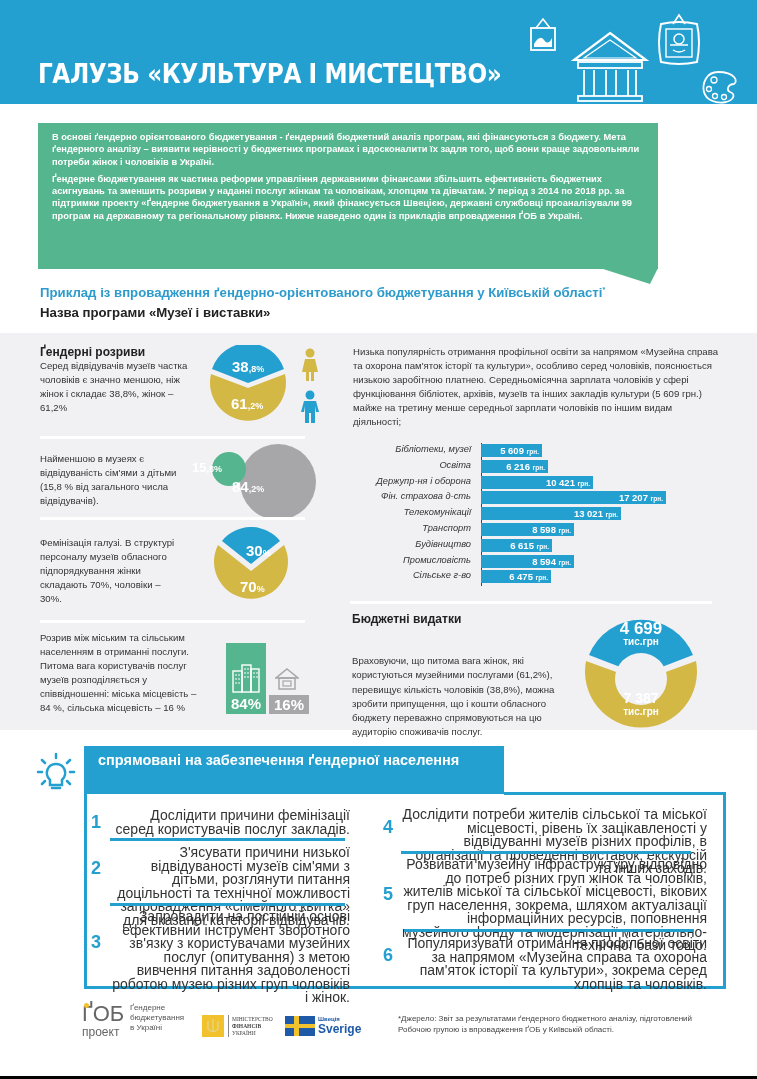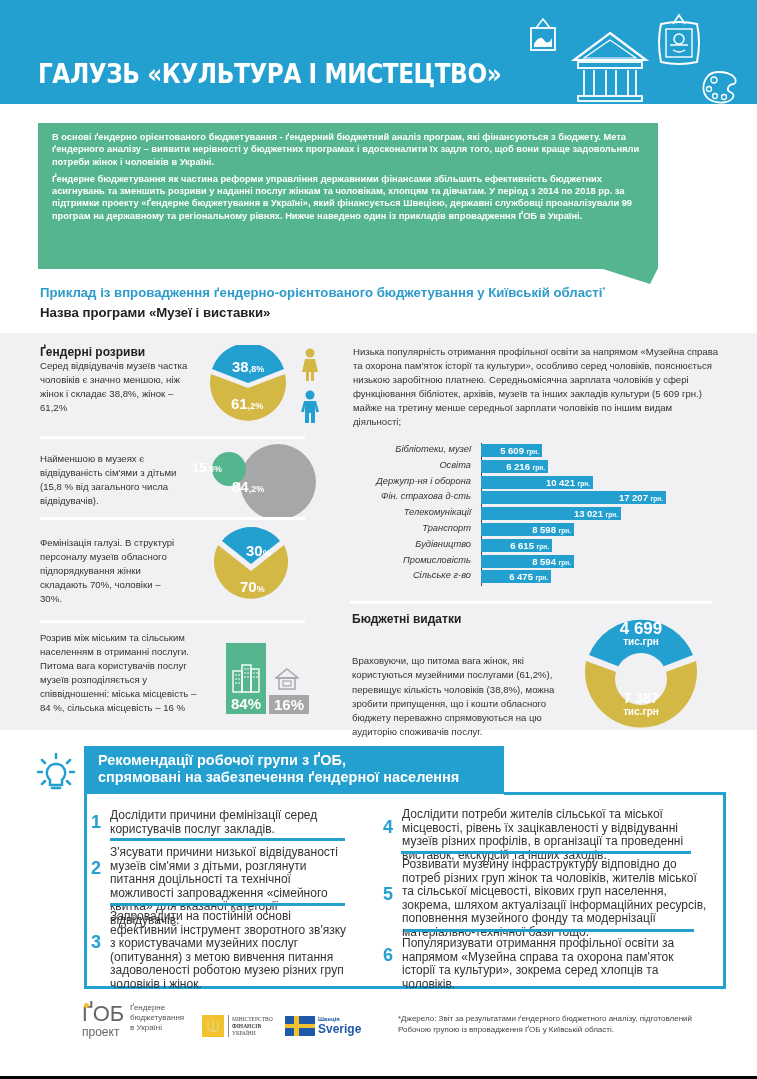--- a/index.html
+++ b/index.html
@@ -26,21 +26,21 @@
   .bar-label { position: absolute; right: calc(100% - 116px); width: 116px; text-align: right; font-style: italic; font-size: 9.3px; color: #333; top: 1px; white-space: nowrap; }
   .bar { position: absolute; left: 126px; top: 1px; height: 13px; background: #239fd0; color: #fff; font-size: 9.5px; font-weight: bold; text-align: right; padding-right: 3px; line-height: 13px; white-space: nowrap; }
   .bar small { font-size: 6.5px; }
   .bar-axis { position: absolute; left: 126px; top: 0; width: 1px; height: 143px; background: #444; }
   .budget-h { position: absolute; left: 352px; top: 612px; font-size: 12px; font-weight: bold; color: #222; }
   .budget-t { position: absolute; left: 352px; top: 630px; width: 210px; font-size: 9.6px; line-height: 14.3px; color: #333; margin-top: 24px; }
   .rec-icon { position: absolute; left: 36px; top: 752px; }
   .rec-head { position: absolute; left: 84px; top: 746px; width: 420px; height: 48px; background: #239fd0; color: #fff; font-size: 14.5px; font-weight: bold; line-height: 17px; padding: 6px 0 0 14px; }
   .rec-line-top { position: absolute; left: 504px; top: 792px; width: 222px; height: 3px; background: #239fd0; }
   .rec-box { position: absolute; left: 84px; top: 792px; width: 642px; height: 197px; border: 3px solid #239fd0; border-top: none; }
-  .rec-item { position: absolute; font-size: 12px; line-height: 13.5px; color: #333; }
+  .rec-item { position: absolute; font-size: 14px; line-height: 13.5px; color: #333; text-align: right; }
   .rec-num { position: absolute; font-size: 18px; font-weight: bold; color: #239fd0; }
   .rec-sep { position: absolute; height: 3px; background: #239fd0; }
   .footer-logo { position: absolute; }
   .src { position: absolute; left: 398px; top: 1013px; width: 320px; font-size: 8px; line-height: 11px; color: #444; }
   .bottom-line { position: absolute; left: 0; top: 1076px; width: 757px; height: 3px; background: #000; }
 </style>
 </head>
 <body>
 
 <div class="header">
@@ -212,21 +212,20 @@
   <div style="font-size:14px;line-height:17px">7 387</div>
   <div style="font-size:10px;line-height:10px">тис.грн</div>
 </div>
 
 <svg class="rec-icon" width="40" height="40" viewBox="0 0 40 40">
   <path d="M20,2 v4 M6,8 l3,3 M34,8 l-3,3 M2,20 h4 M34,20 h4 M6,32 l3,-3 M34,32 l-3,-3" stroke="#239fd0" stroke-width="2.5" stroke-linecap="round"></path>
   <path d="M14,28 C8,22 11,12 20,12 C29,12 32,22 26,28 L26,33 H14 Z" fill="none" stroke="#239fd0" stroke-width="2.5"></path>
   <path d="M16,36 H24" stroke="#239fd0" stroke-width="2.5" stroke-linecap="round"></path>
 </svg>
 <div class="rec-head">
-  <div>Рекомендації робочої групи з ҐОБ,</div>
   <div>спрямовані на забезпечення ґендерної населення</div>
 </div>
 <div class="rec-line-top"></div>
 <div class="rec-box"></div>
 
 <div class="rec-num" style="left:91px;top:812px">1</div>
 <div class="rec-item" style="left:110px;top:809px;width:240px">Дослідити причини фемінізації серед користувачів послуг закладів.</div>
 <div class="rec-sep" style="left:110px;top:838px;width:235px"></div>
 
 <div class="rec-num" style="left:91px;top:858px">2</div>

